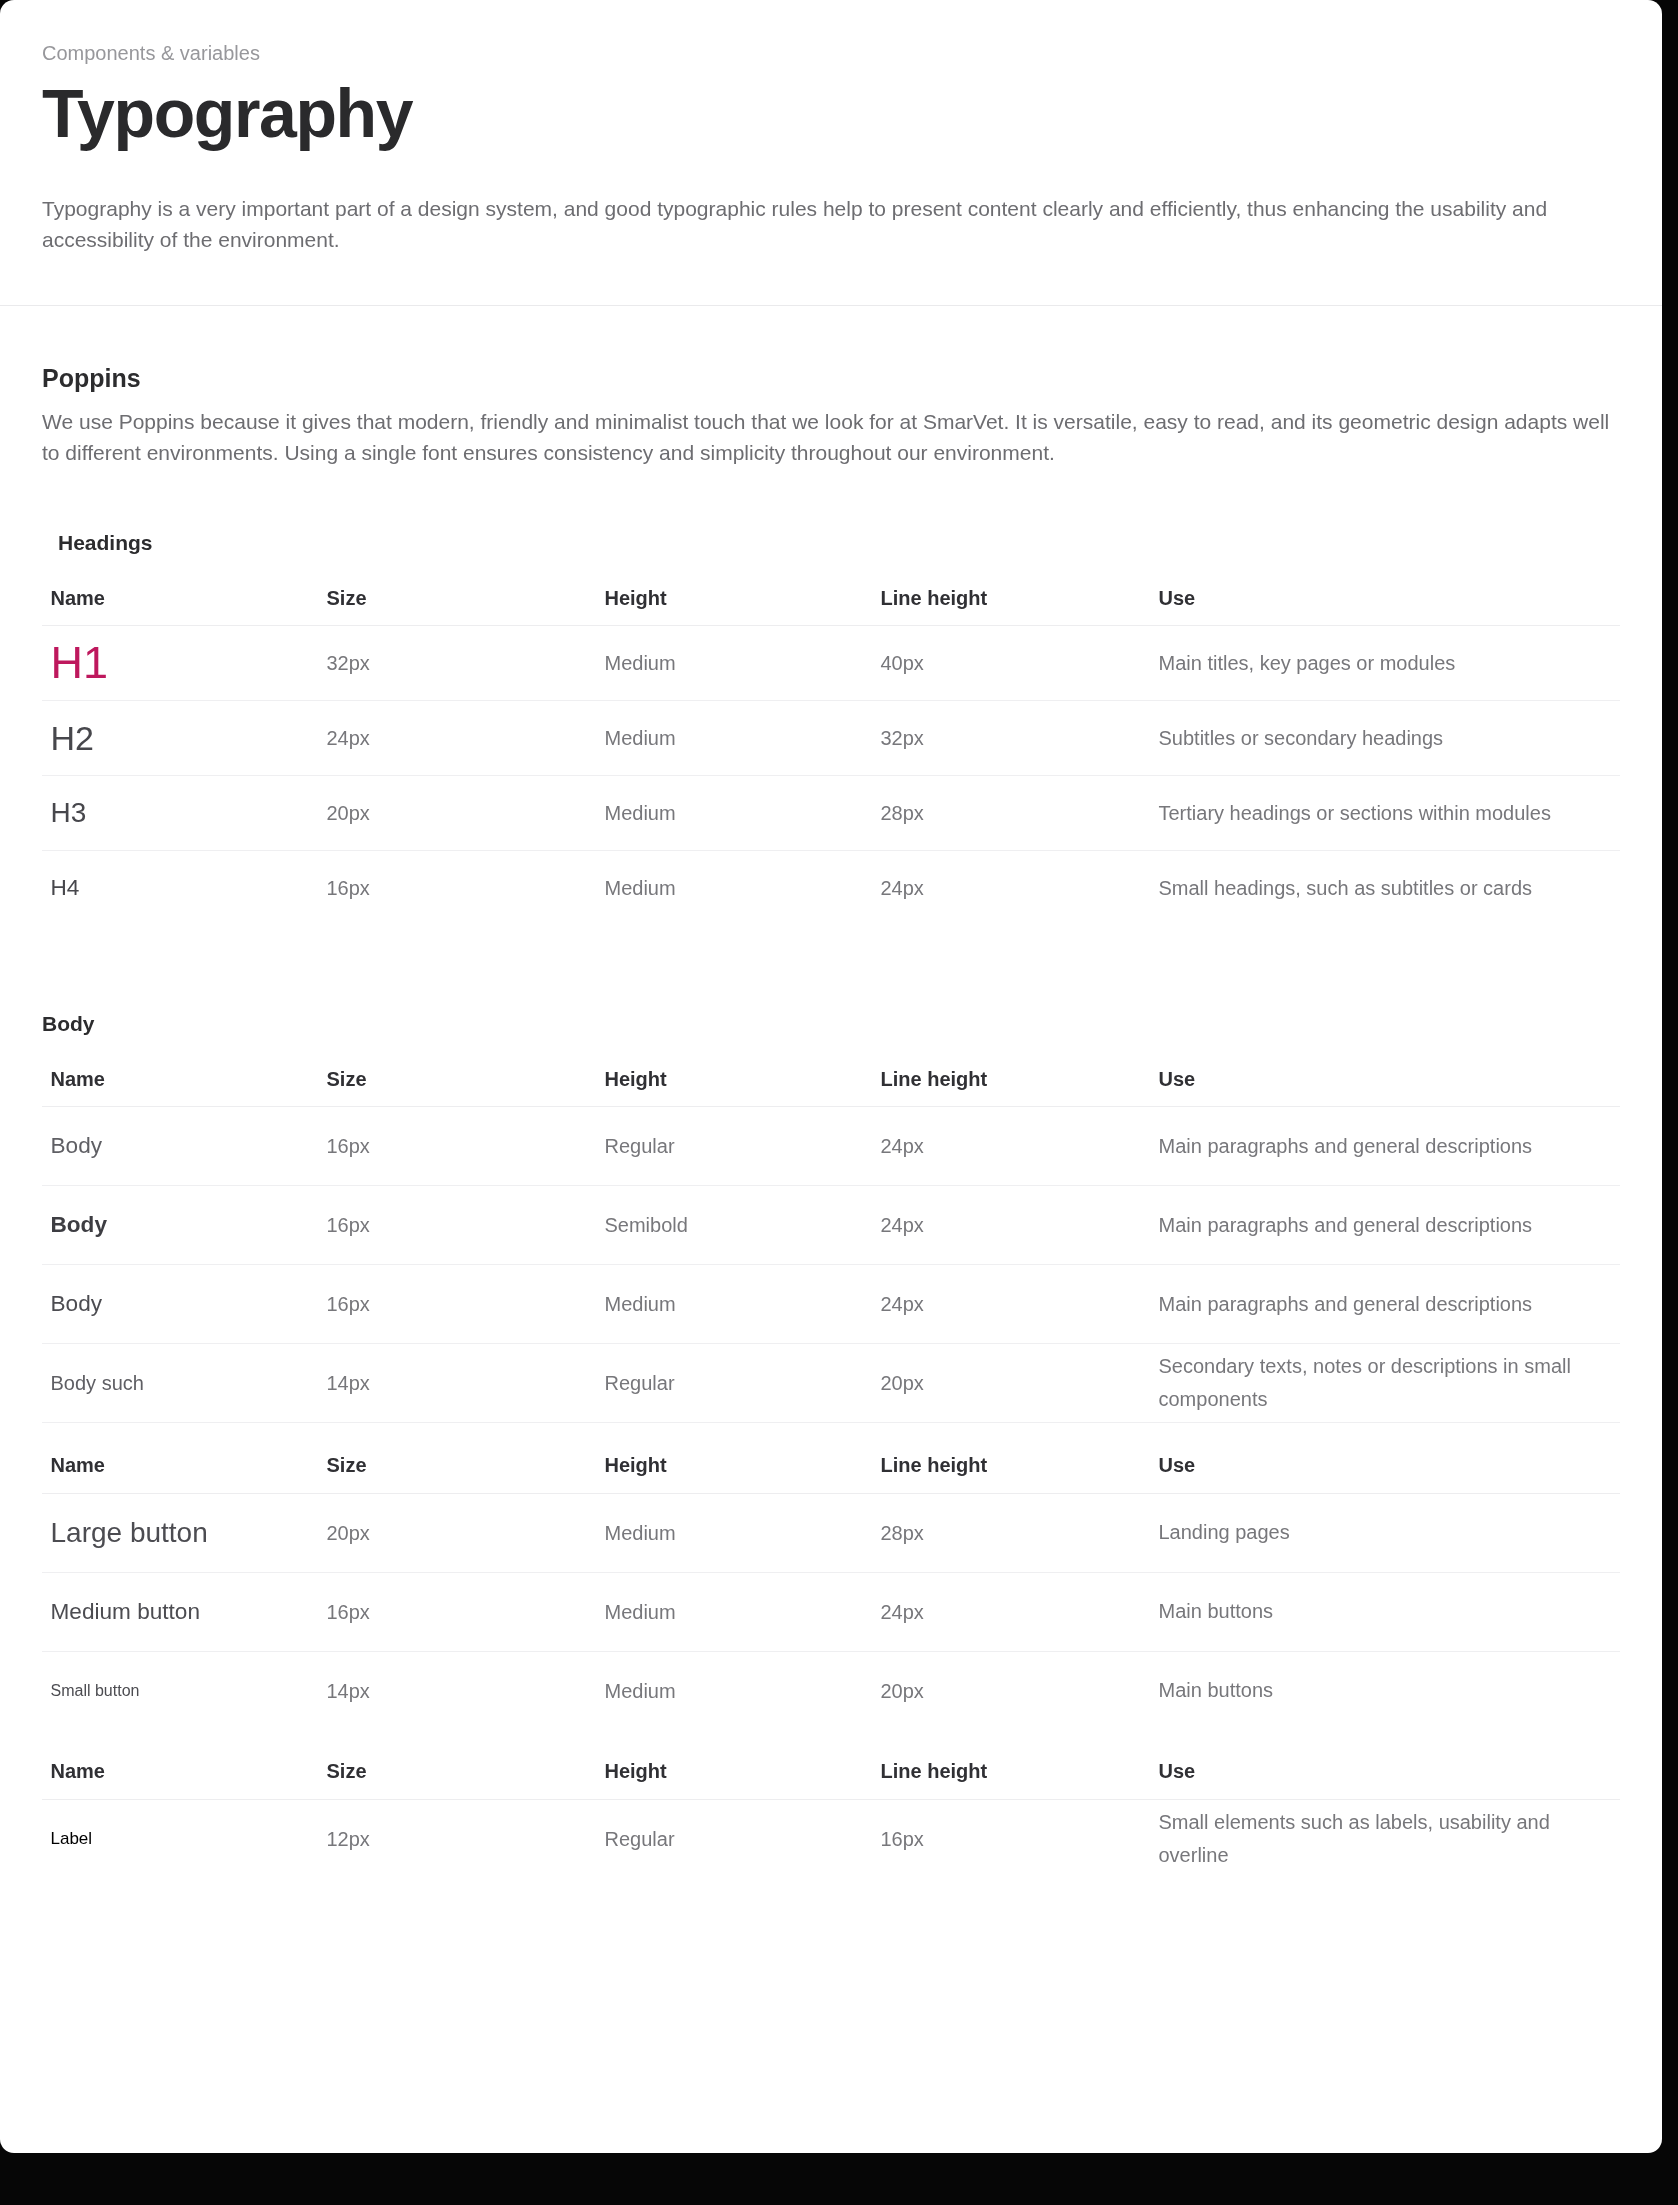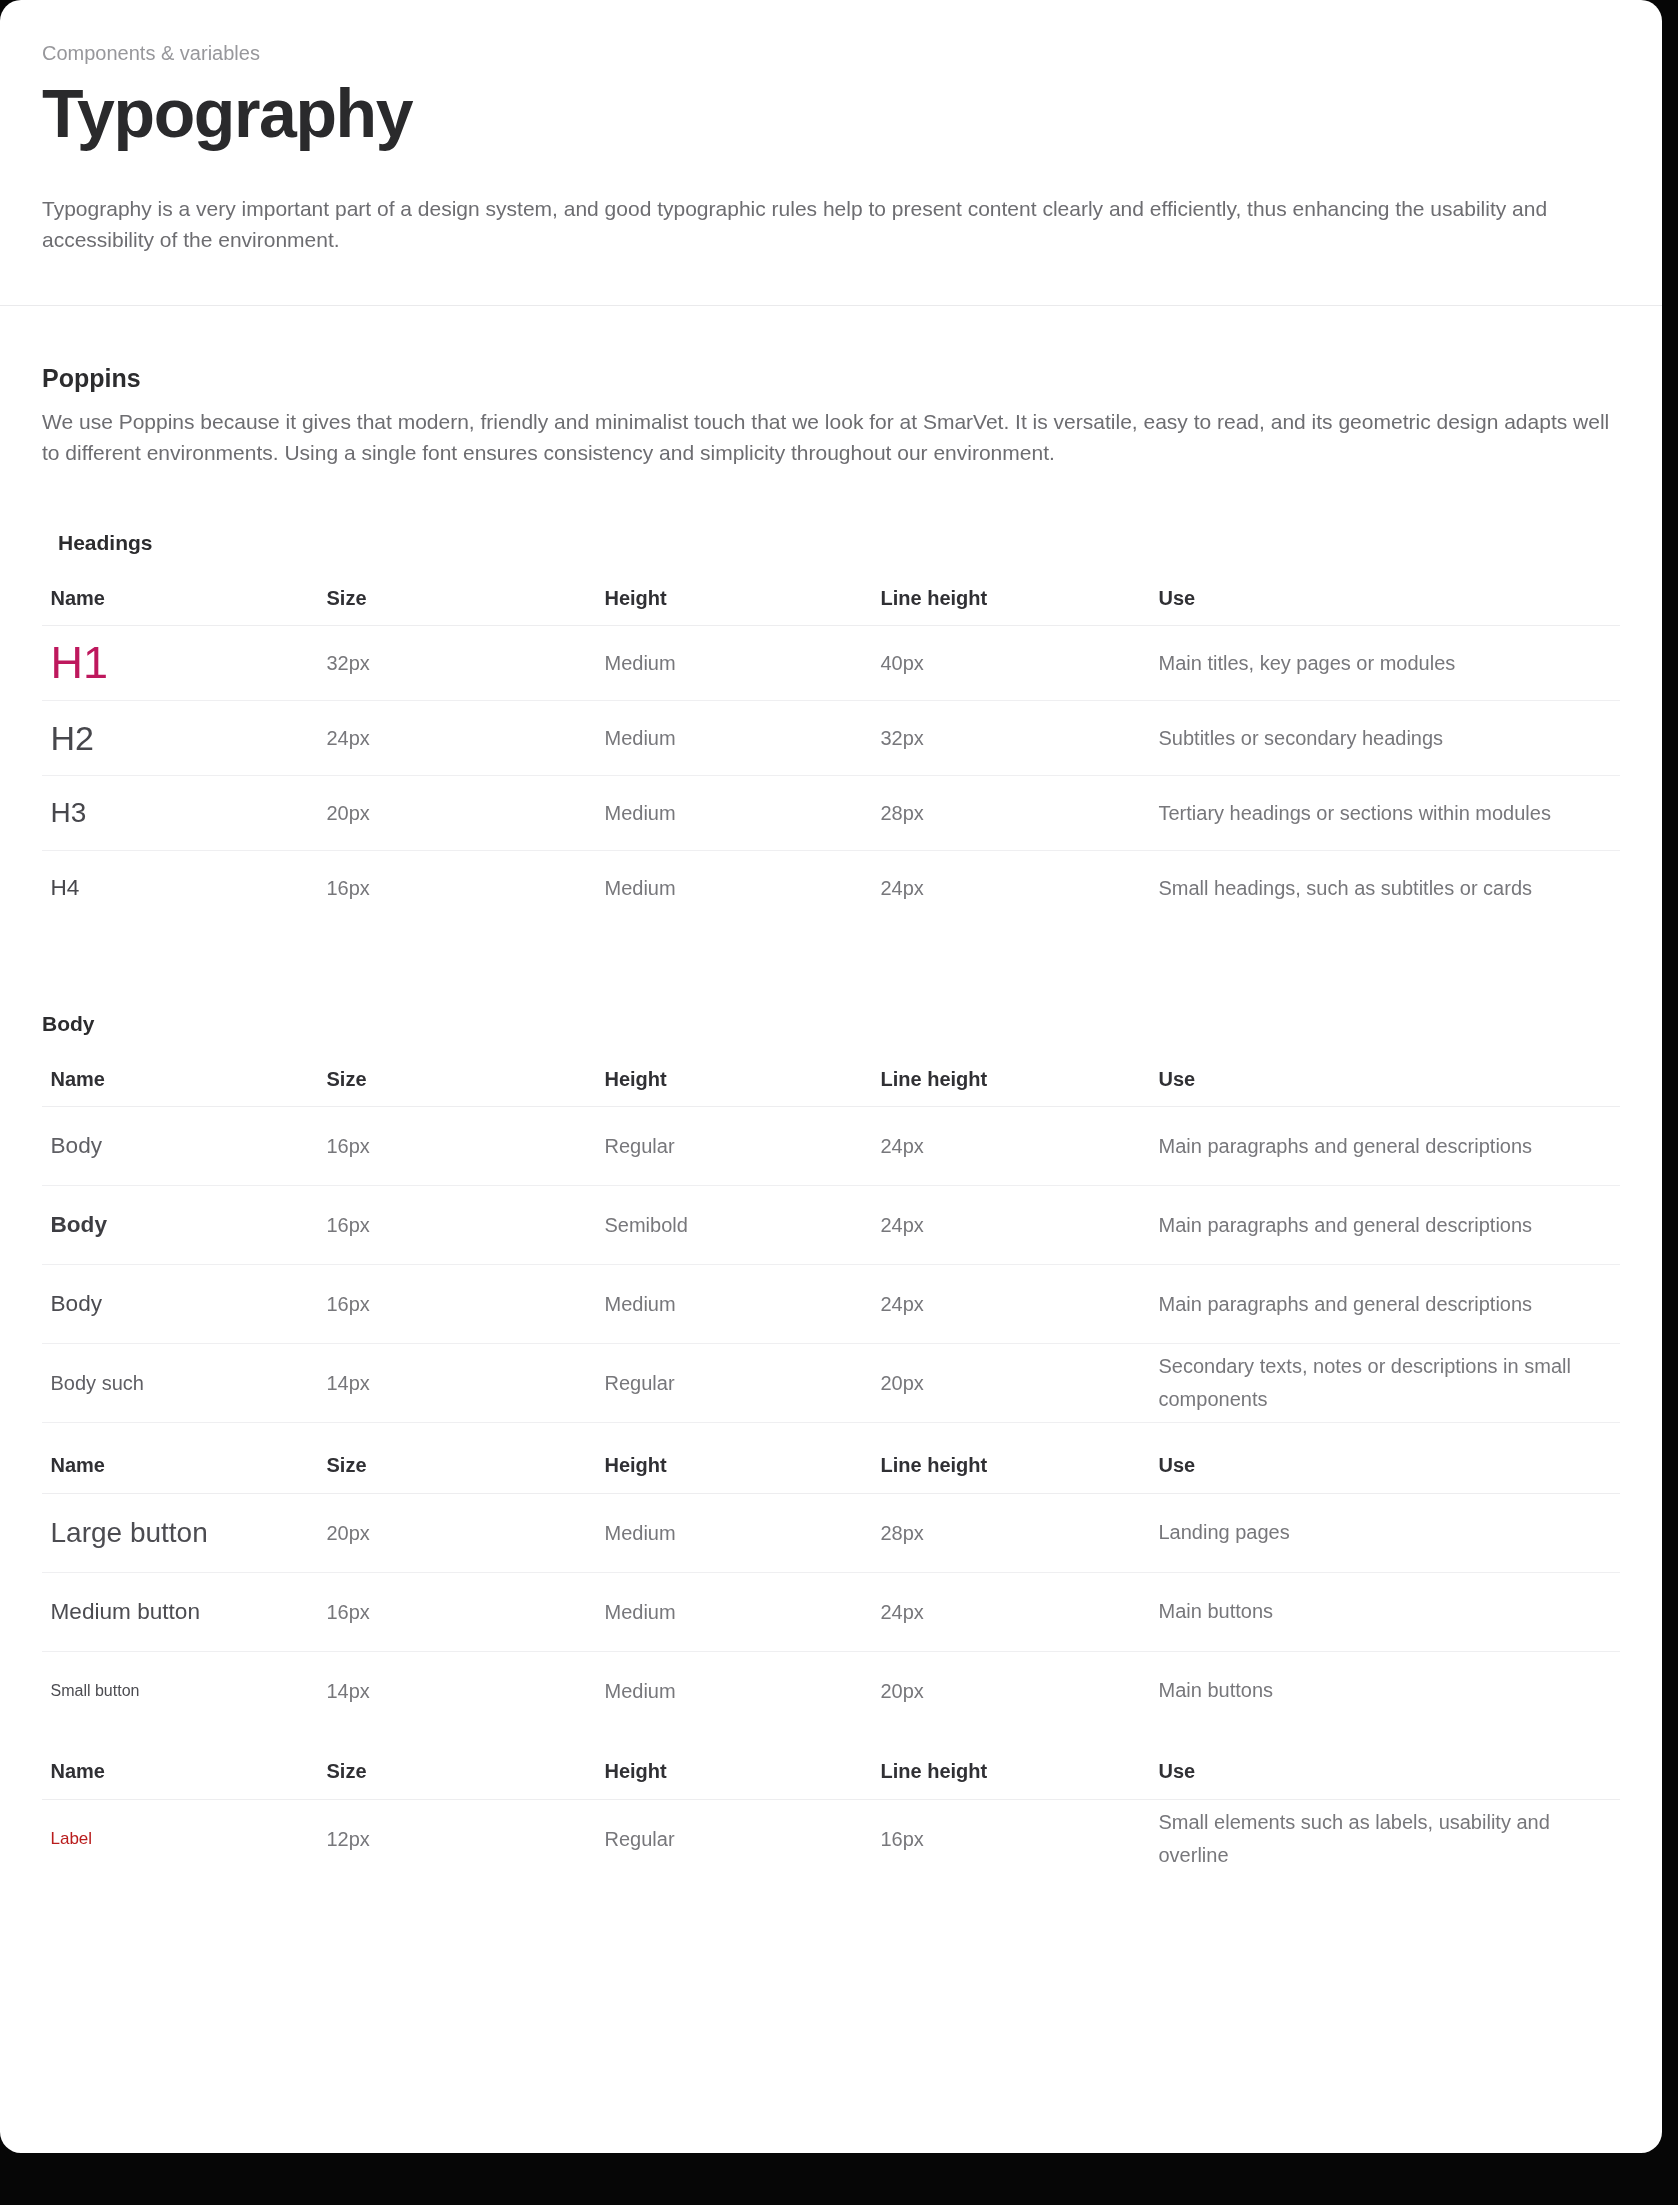--- a/index.html
+++ b/index.html
@@ -14,21 +14,21 @@
     font-family: "Liberation Sans", sans-serif;
     overflow: hidden;
   }
   .page-card {
     position: absolute;
     left: 0;
     top: 0;
     width: 1662px;
     height: 2153px;
     background: #ffffff;
-    border-radius: 21px;
+    border-radius: 14px;
     box-sizing: border-box;
     overflow: hidden;
   }
   
   .page-header {
     box-sizing: border-box;
     height: 306px;
     padding: 41px 42px 0 42px;
     border-bottom: 1.4px solid #eaeaec;
   }
@@ -124,21 +124,21 @@
   .sample-h2            { font-size: 34px; font-weight: 500; color: #47474c; }
   .sample-h3            { font-size: 28px; font-weight: 500; color: #47474c; }
   .sample-h4            { font-size: 22.6px; font-weight: 500; color: #47474c; }
   .sample-body-regular  { font-size: 22.6px; font-weight: 400; color: #5f5f64; }
   .sample-body-semibold { font-size: 22.6px; font-weight: 700; color: #3d3d42; }
   .sample-body-medium   { font-size: 22.6px; font-weight: 500; color: #4c4c51; }
   .sample-body-small    { font-size: 20px; font-weight: 400; color: #5f5f64; }
   .sample-btn-large     { font-size: 28px; font-weight: 500; color: #4c4c51; }
   .sample-btn-medium    { font-size: 22.6px; font-weight: 500; color: #4c4c51; }
   .sample-btn-small     { font-size: 16px; font-weight: 400; color: #4c4c51; }
-  .sample-label         { font-size: 17px; font-weight: 400; color: #b91c1c; }
+  .sample-label         { font-size: 17px; font-weight: 400; color: #000000; }
 </style>
 </head>
 <body>
 
 <div class="page-card">
 
   <div class="page-header">
     <div class="eyebrow">Components &amp; variables</div>
     <h1 class="page-title">Typography</h1>
     <p class="page-intro">Typography is a very important part of a design system, and good typographic rules help to present content clearly and efficiently, thus enhancing the usability and accessibility of the environment.</p>

